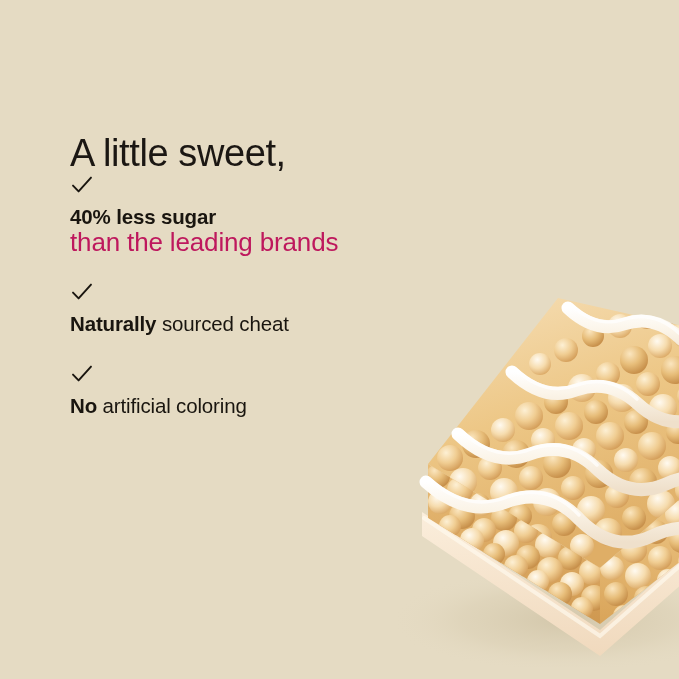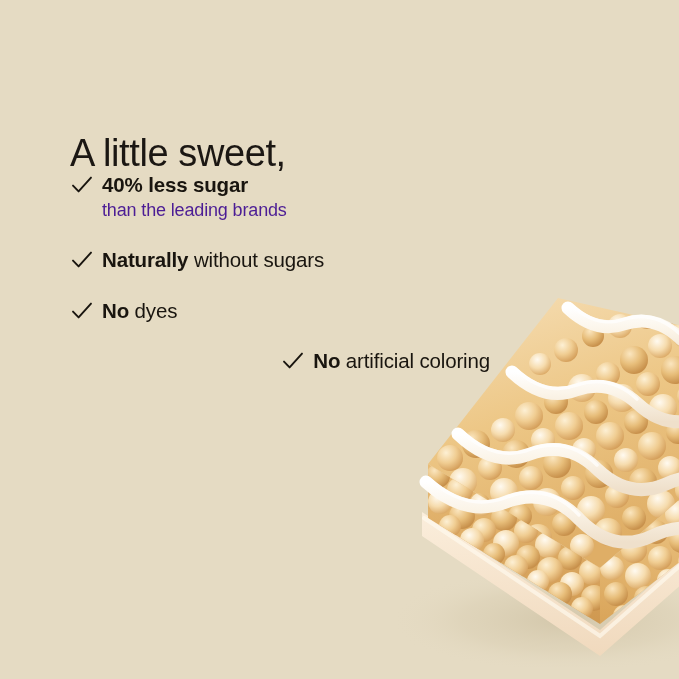--- a/index.html
+++ b/index.html
@@ -41,44 +41,45 @@
     position: absolute;
     left: 70px;
     top: 172px;
     width: 420px;
   }
   .benefit-row {
     position: relative;
     display: flex;
     align-items: flex-start;
     padding-left: 0;
+    flex-direction: column;
   }
   .check-icon {
     flex: 0 0 32px;
     width: 32px;
     height: 24px;
     position: relative;
     top: 1px;
   }
   .check-icon svg { display: block; }
   .benefit-text {
     font-size: 20.5px;
     line-height: 25px;
     color: #19150f;
     letter-spacing: -0.15px;
   }
   .b-strong { font-weight: 700; }
   .b-reg    { font-weight: 400; }
   .benefit-sub {
     display: block;
     font-weight: 400;
-    font-size: 18px;
+    font-size: 26px;
     line-height: 26px;
     letter-spacing: -0.15px;
-    color: #4c1d95;
+    color: #be185d;
   }
 
   .sp-0 { margin-top: 0px; }
   .sp-1 { margin-top: 24px; }
   .sp-2 { margin-top: 26px; }
   .sp-3 { margin-top: 25px; justify-content: flex-end; }
   .sp-4 { margin-top: 24px; }
 
   
   #product {
@@ -114,34 +115,24 @@
       </span>
     </div>
 
     <div class="benefit-row sp-1">
       <span class="check-icon">
         <svg width="24" height="24" viewBox="0 0 24 24">
           <path d="M3 12.6 L8.6 18.4 L21 4.6" fill="none" stroke="#19150f" stroke-width="1.9" stroke-linecap="round" stroke-linejoin="round"></path>
         </svg>
       </span>
       <span class="benefit-text">
-        <span class="b-strong">Naturally</span><span class="b-reg"> without sugars</span>
+        <span class="b-strong">Naturally</span><span class="b-reg"> sourced cheat</span>
       </span>
     </div>
 
-    <div class="benefit-row sp-2">
-      <span class="check-icon">
-        <svg width="24" height="24" viewBox="0 0 24 24">
-          <path d="M3 12.6 L8.6 18.4 L21 4.6" fill="none" stroke="#19150f" stroke-width="1.9" stroke-linecap="round" stroke-linejoin="round"></path>
-        </svg>
-      </span>
-      <span class="benefit-text">
-        <span class="b-strong">No</span><span class="b-reg"> dyes</span>
-      </span>
-    </div>
 
     <div class="benefit-row sp-3">
       <span class="check-icon">
         <svg width="24" height="24" viewBox="0 0 24 24">
           <path d="M3 12.6 L8.6 18.4 L21 4.6" fill="none" stroke="#19150f" stroke-width="1.9" stroke-linecap="round" stroke-linejoin="round"></path>
         </svg>
       </span>
       <span class="benefit-text">
         <span class="b-strong">No</span><span class="b-reg"> artificial coloring</span>
       </span>

